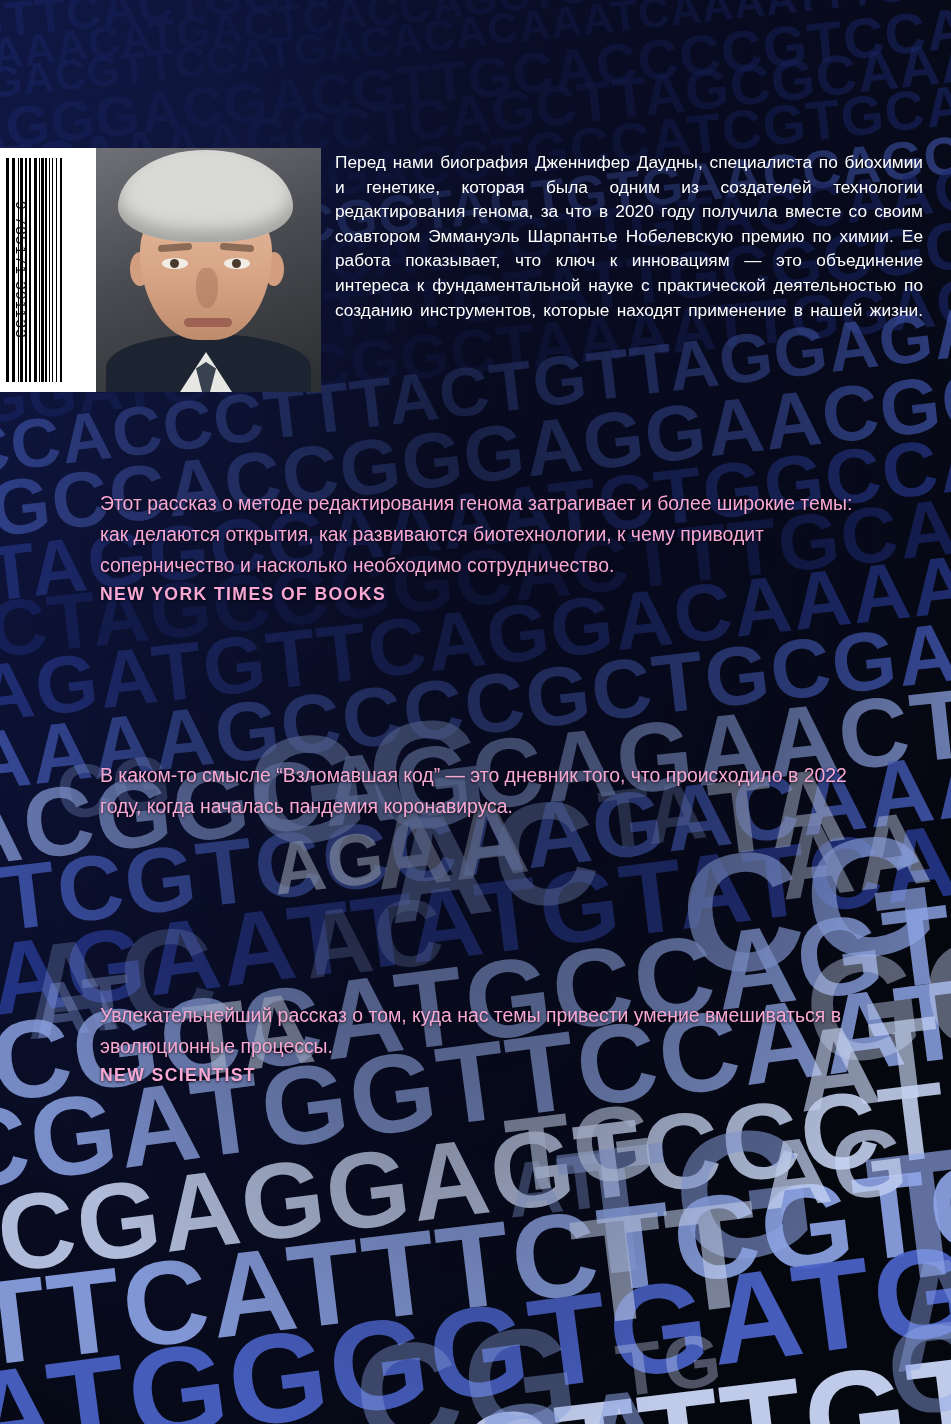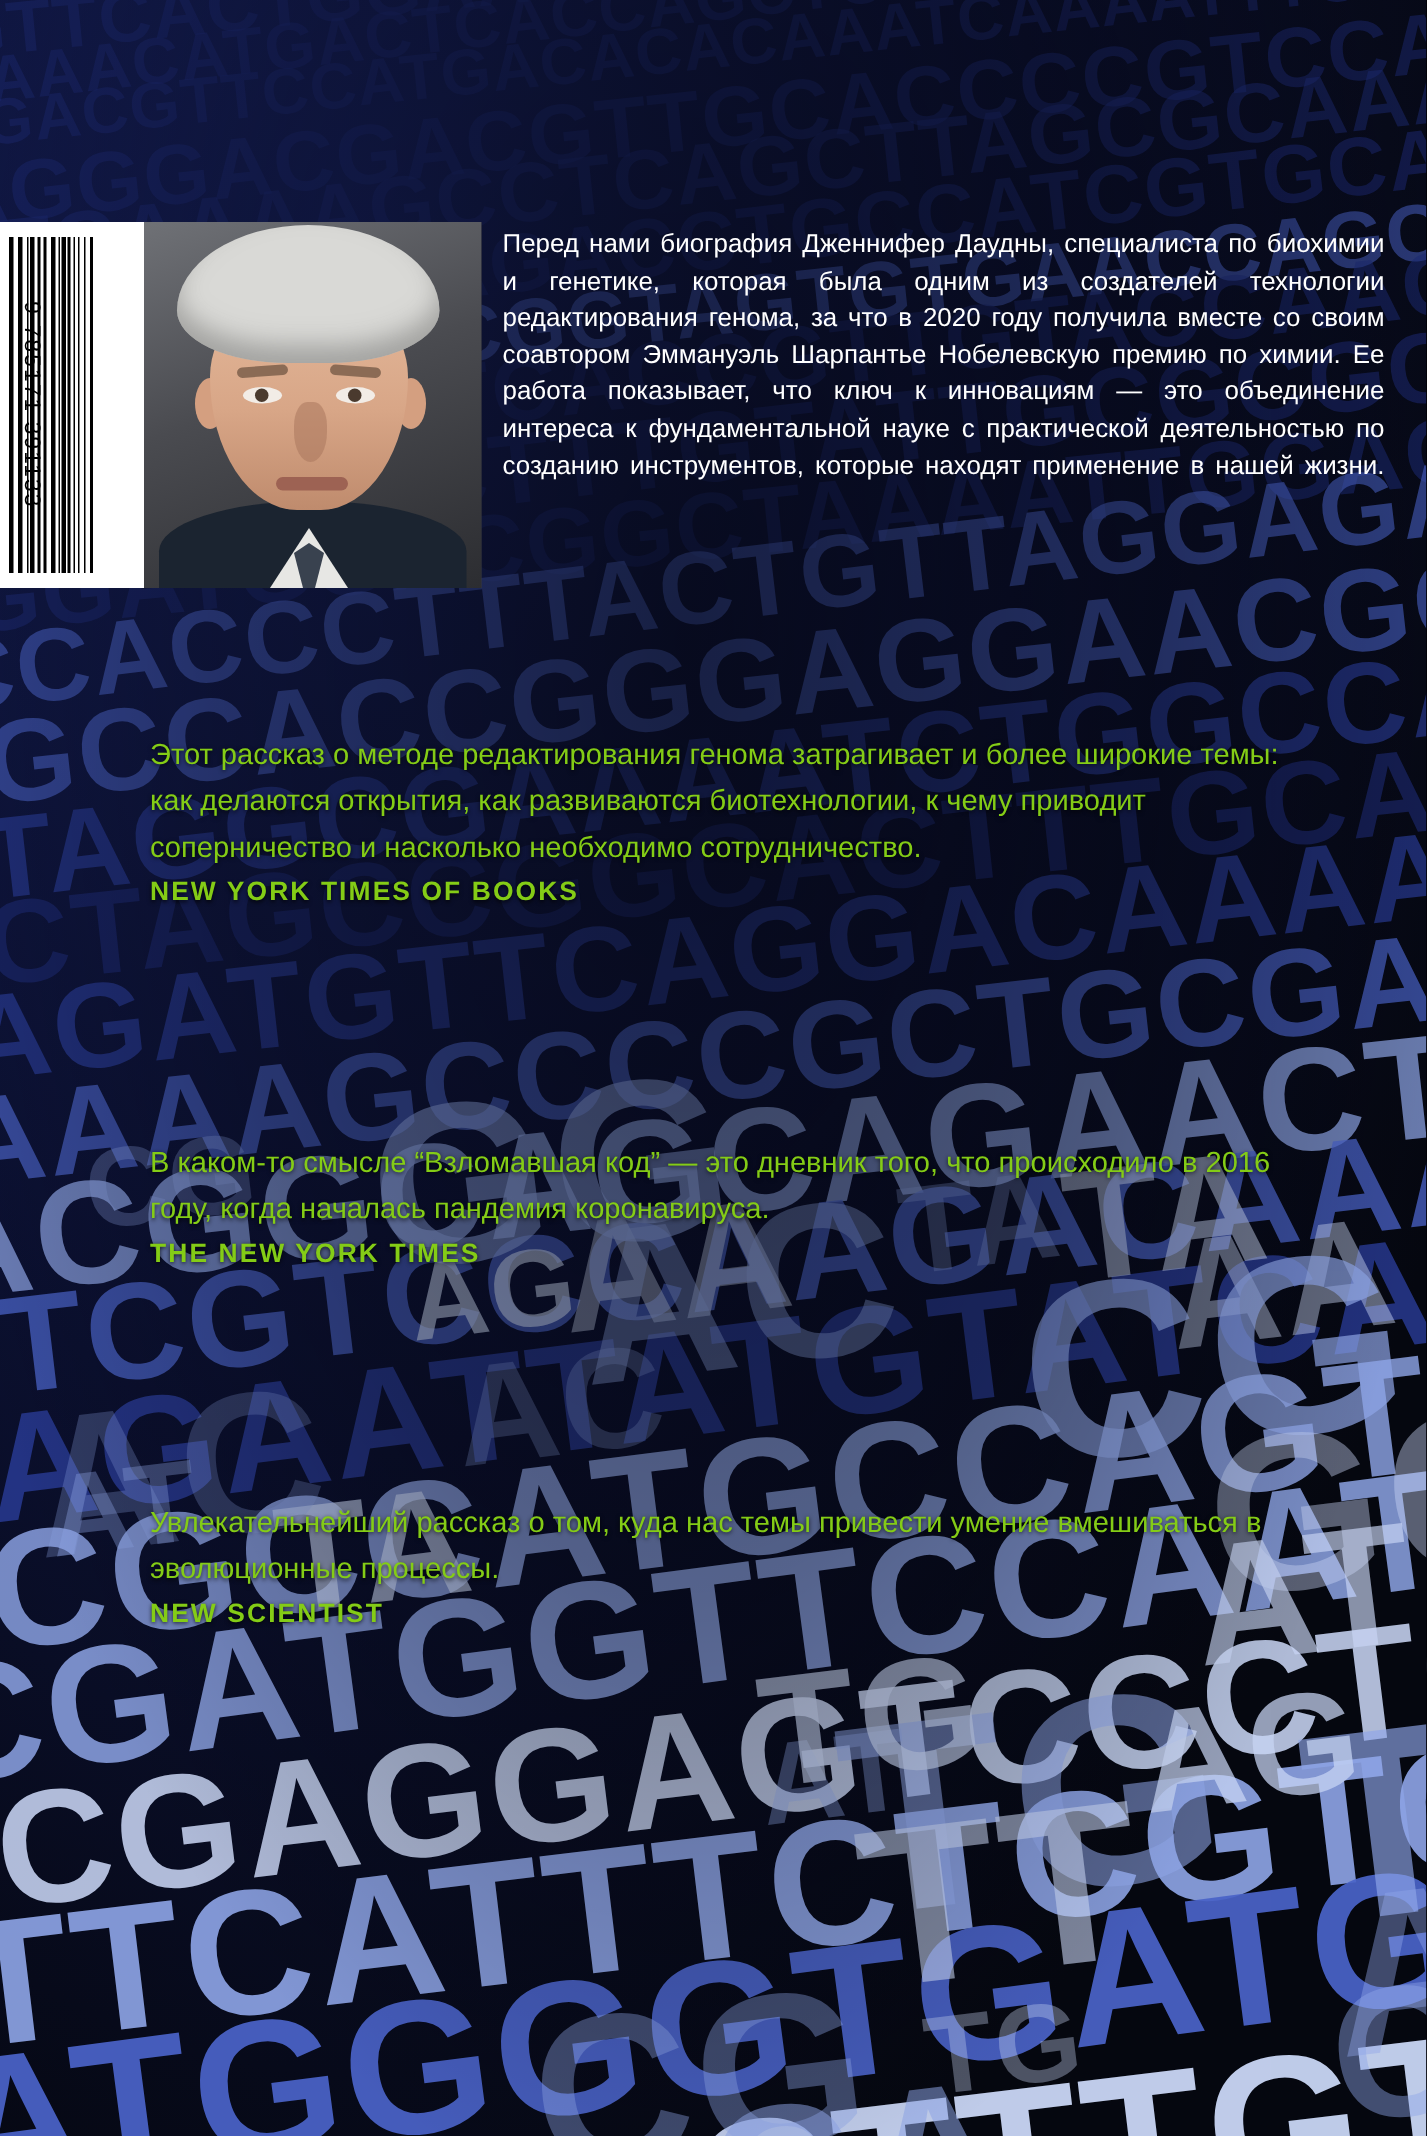--- a/index.html
+++ b/index.html
@@ -188,21 +188,21 @@
     text-align-last: justify;
     padding-top: 2px;
   }
   .blurb p { margin: 0; }
 
   
   .quote {
     position: absolute;
     left: 100px;
     width: 770px;
-    color: #84cc16;
+    color: #f9a8d4;
   }
   .quote .q-text {
     font-size: 19.4px;
     line-height: 31px;
     margin: 0 0 2px 0;
     text-shadow: 0 1px 3px rgba(0,0,0,.75);
   }
   .quote .q-src {
     font-size: 17.6px;
     font-weight: bold;
@@ -318,22 +318,21 @@
       <p>Перед нами биография Дженнифер Даудны, специалиста по биохимии и генетике, которая была одним из создателей технологии редактирования генома, за что в 2020 году получила вместе со своим соавтором Эммануэль Шарпантье Нобелевскую премию по химии. Ее работа показывает, что ключ к инновациям — это объединение интереса к фундаментальной науке с практической деятельностью по созданию инструментов, которые находят применение в нашей жизни.</p>
     </div>
   </div>
 
   <div class="quote" id="quote-0">
     <p class="q-text">Этот рассказ о методе редактирования генома затрагивает и более широкие темы: как делаются открытия, как развиваются биотехнологии, к чему приводит соперничество и насколько необходимо сотрудничество.</p>
     <p class="q-src">NEW YORK TIMES OF BOOKS</p>
   </div>
 
   <div class="quote" id="quote-1">
-    <p class="q-text">В каком-то смысле “Взломавшая код” — это дневник того, что происходило в 2016 году, когда началась пандемия коронавируса.</p>
-    <p class="q-src">THE NEW YORK TIMES</p>
+    <p class="q-text">В каком-то смысле “Взломавшая код” — это дневник того, что происходило в 2022 году, когда началась пандемия коронавируса.</p>
   </div>
 
   <div class="quote" id="quote-2">
     <p class="q-text">Увлекательнейший рассказ о том, куда нас темы привести умение вмешиваться в эволюционные процессы.</p>
     <p class="q-src">NEW SCIENTIST</p>
   </div>
 
 </div>
 
 </body></html>

